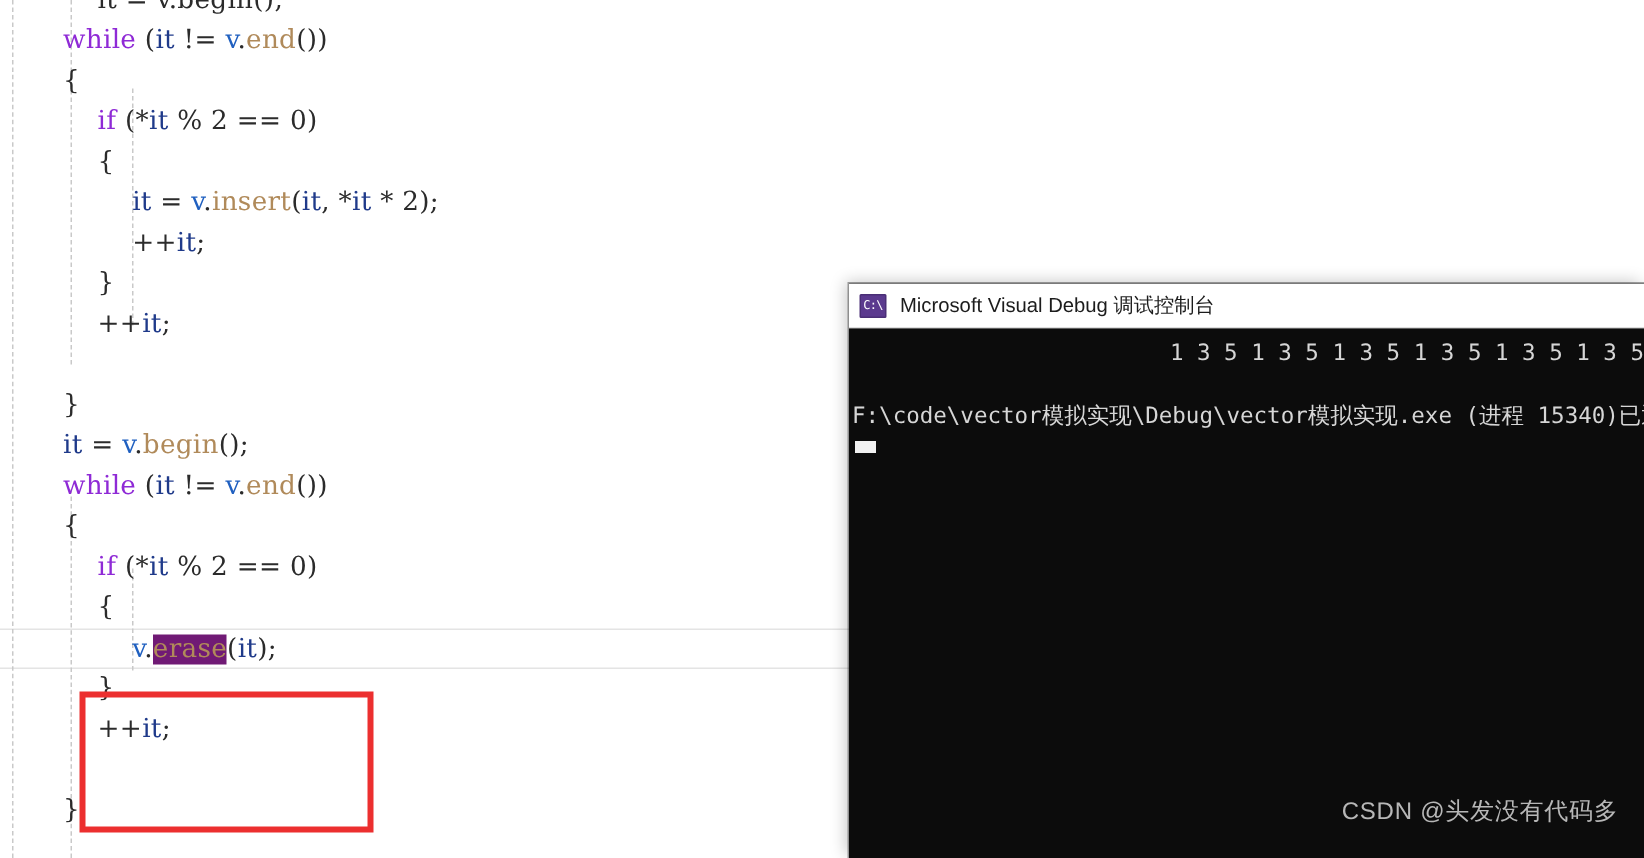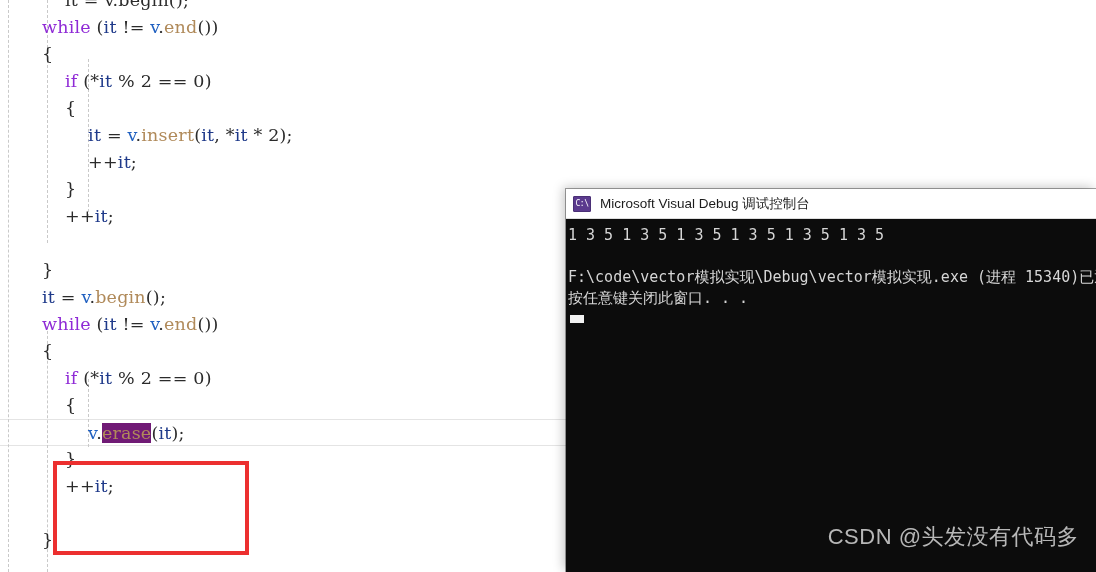--- a/index.html
+++ b/index.html
@@ -135,20 +135,21 @@
     color: #1c1c1c;
     white-space: nowrap;
   }
   #console-body {
     position: relative;
     height: 353px;
     background: #0c0c0c;
     padding: 6px 0 0 4px;
     box-sizing: border-box;
     overflow: hidden;
+    text-align: right;
   }
   .console-line {
     font-family: "DejaVu Sans Mono", "Liberation Mono", monospace;
     font-size: 15px;
     line-height: 21px;
     color: #d6d6d6;
     white-space: pre;
     margin-left: -2px;
   }
   .console-blank { height: 21px; }
@@ -157,21 +158,21 @@
     height: 8px;
     background: #f2f2f2;
     margin-top: 6px;
     margin-left: 0px;
   }
   #csdn-watermark {
     position: absolute;
     right: 17px;
     bottom: 20px;
     font-family: "Liberation Sans", sans-serif;
-    font-size: 22px;
+    font-size: 16px;
     color: #cfcfcf;
     opacity: 0.88;
     white-space: nowrap;
     letter-spacing: 0.5px;
   }
 </style>
 </head>
 <body>
 
 <div id="editor">
@@ -216,19 +217,18 @@
   <div id="console-titlebar">
     <div id="console-icon">C:\</div>
     <div id="console-title">Microsoft Visual Debug 调试控制台</div>
   </div>
 
   <div id="console-body">
     <div id="console-output">
         <div class="console-line">1 3 5 1 3 5 1 3 5 1 3 5 1 3 5 1 3 5</div>
         <div class="console-blank"></div>
         <div class="console-line">F:\code\vector模拟实现\Debug\vector模拟实现.exe (进程 15340)已退出</div>
-        <div class="console-line">按任意键关闭此窗口. . .</div>
       </div>
     <div id="console-cursor"></div>
     <div id="csdn-watermark">CSDN @头发没有代码多</div>
   </div>
 
 </div>
 
 </body></html>

